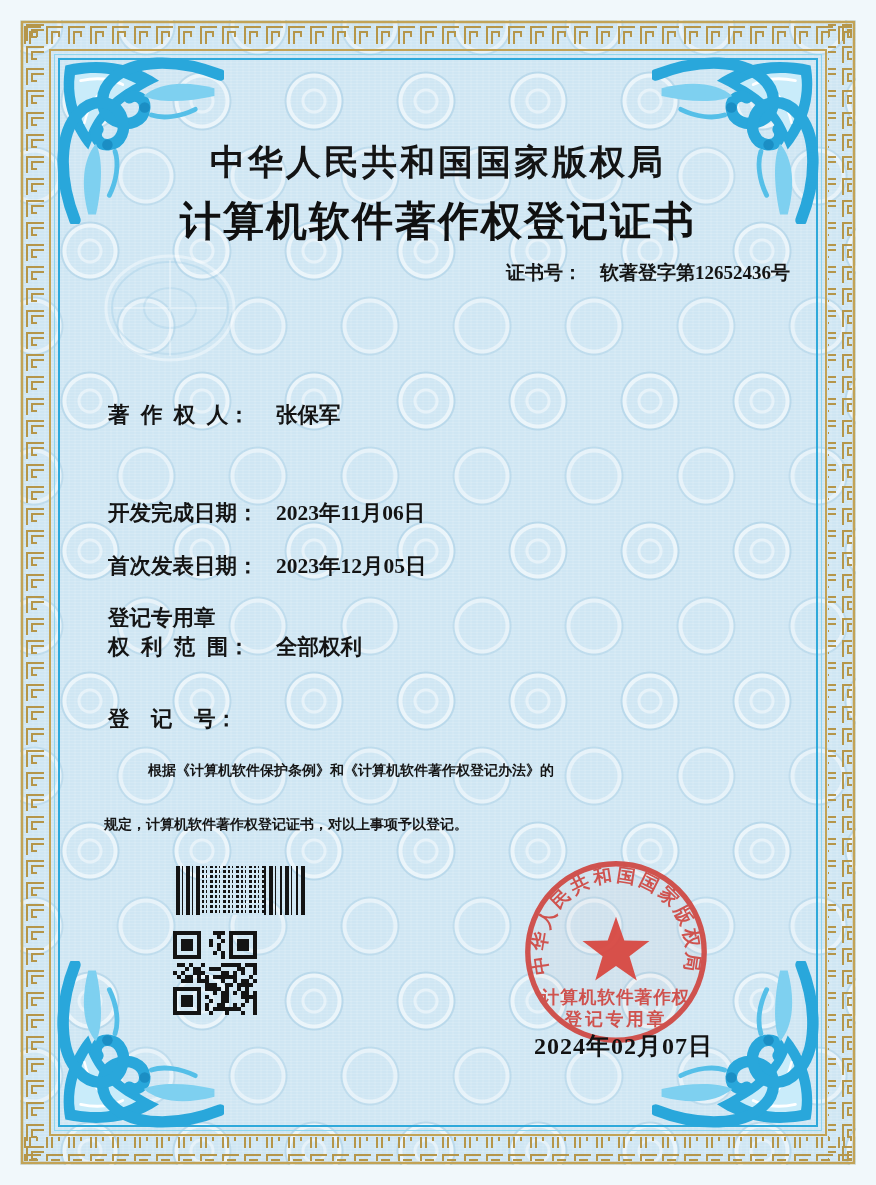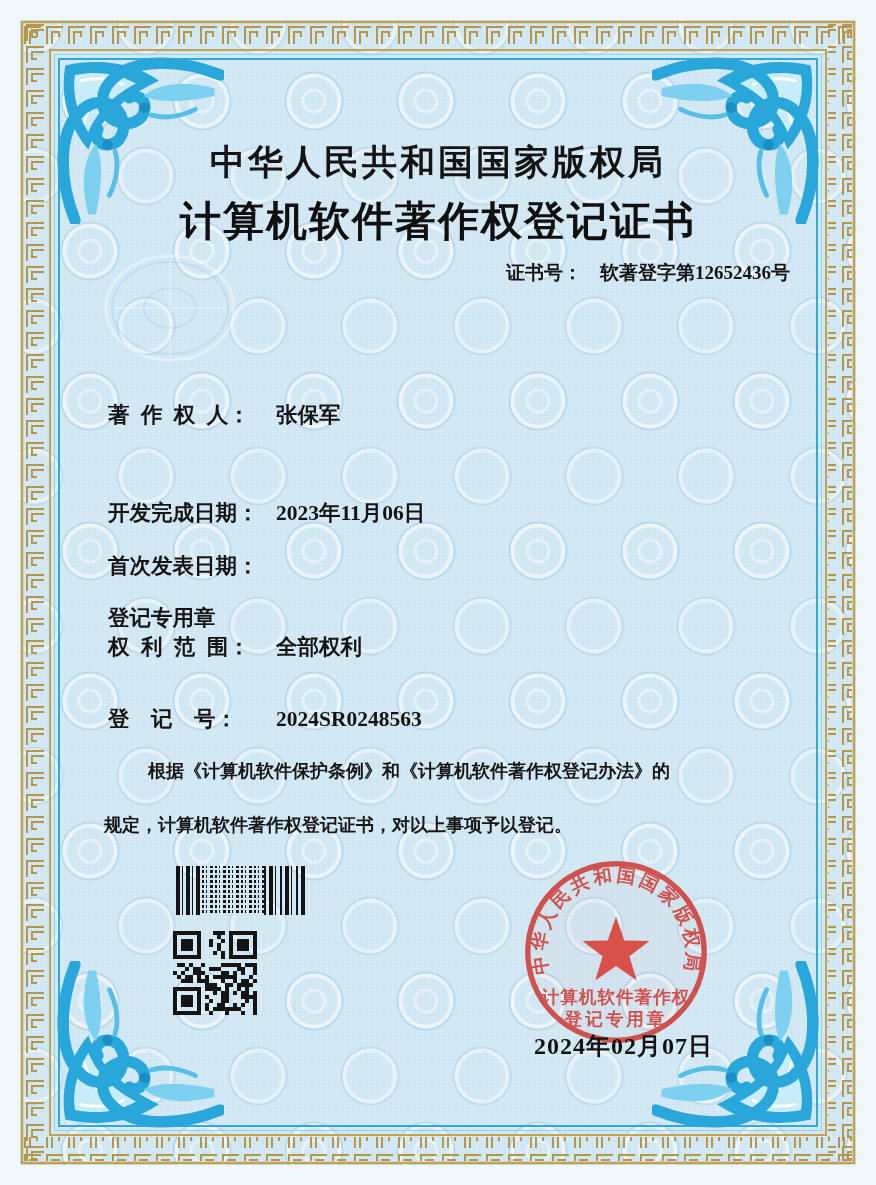--- a/index.html
+++ b/index.html
@@ -58,21 +58,21 @@
   }
   .row{
     position:absolute;left:108px;display:flex;
     font-size:21.5px;font-weight:700;color:#141414;
     line-height:31px;white-space:nowrap;
   }
   .flabel{width:168px;flex:none;word-spacing:6px;}
   .fvalue{}
   .statement{
     position:absolute;left:104px;top:744px;width:700px;
-    font-size:18px;font-weight:600;line-height:54px;color:#161616;
+    font-size:14px;font-weight:600;line-height:54px;color:#161616;
   }
   .statement .l1{text-indent:44px;}
 
   .barcode{
     position:absolute;left:176px;top:866px;width:130px;height:49px;
     display:flex;
   }
   .bc-l{width:26px;background:repeating-linear-gradient(90deg,#141414 0 4px,rgba(0,0,0,0) 4px 6px,#141414 6px 7px,rgba(0,0,0,0) 7px 10px);}
   .bc-m{flex:1;background:
     repeating-linear-gradient(0deg, #cfe6f3 0 2px, rgba(0,0,0,0) 2px 5px),
@@ -168,34 +168,34 @@
     <div class="fvalue">张保军</div>
   </div>
 
   <div class="row" style="top:498px">
     <div class="flabel">开发完成日期：</div>
     <div class="fvalue">2023年11月06日</div>
   </div>
 
   <div class="row" style="top:551px">
     <div class="flabel">首次发表日期：</div>
+    <div class="fvalue">2023年12月05日</div>
   </div>
 
   <div class="row" style="top:603px">
     <div class="fvalue">登记专用章</div>
   </div>
 
   <div class="row" style="top:632px">
     <div class="flabel">权 利 范 围：</div>
     <div class="fvalue">全部权利</div>
   </div>
 
   <div class="row" style="top:704px">
     <div class="flabel">登　记　号：</div>
-    <div class="fvalue">2024SR0248563</div>
   </div>
 
   <div class="statement">
     <div class="l1">根据《计算机软件保护条例》和《计算机软件著作权登记办法》的</div>
     <div class="l2">规定，计算机软件著作权登记证书，对以上事项予以登记。</div>
   </div>
 
   <div class="barcode">
     <div class="bc-l"></div>
     <div class="bc-m"></div>

